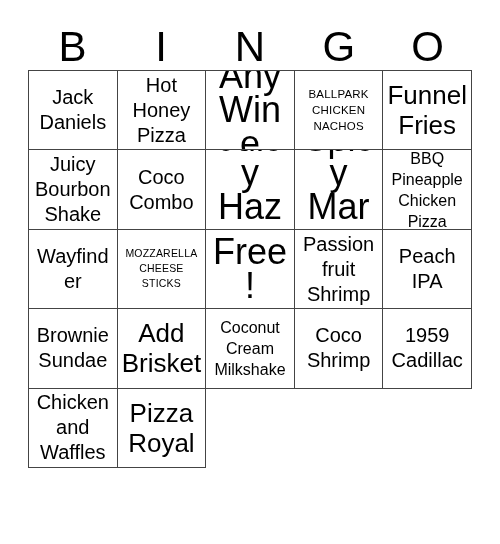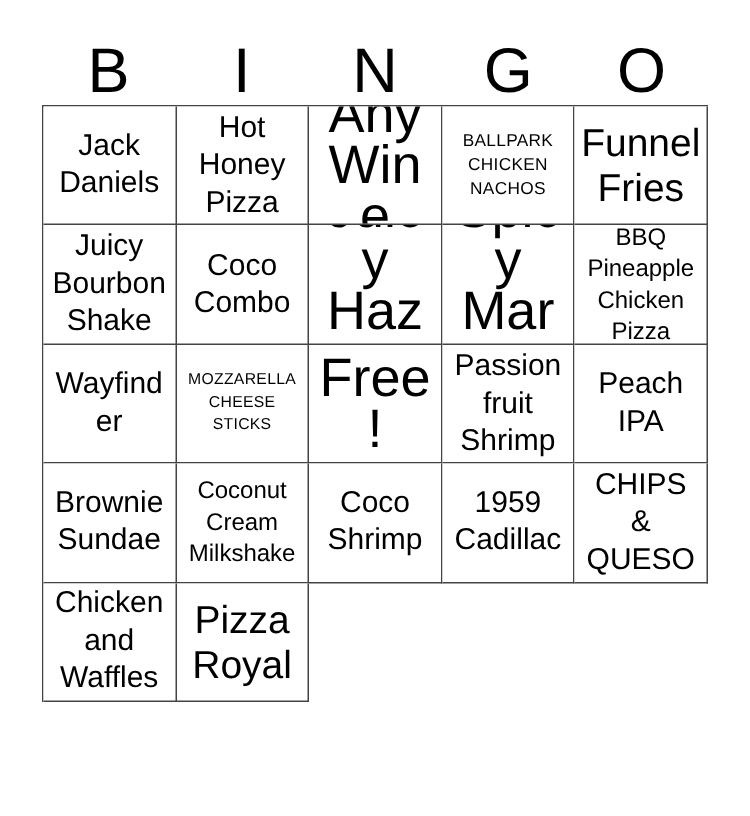--- a/index.html
+++ b/index.html
@@ -157,37 +157,36 @@
 Shrimp</span>
       </div>
       <div class="cell sz-md">
         <span class="cell-text">Peach
 IPA</span>
       </div>
       <div class="cell sz-md">
         <span class="cell-text">Brownie
 Sundae</span>
       </div>
+      <div class="cell sz-lg">
+        <span class="cell-text">Add
+Brisket</span>
+      </div>
       <div class="cell sz-sm">
         <span class="cell-text">Coconut
 Cream
 Milkshake</span>
       </div>
       <div class="cell sz-md">
         <span class="cell-text">Coco
 Shrimp</span>
       </div>
       <div class="cell sz-md">
         <span class="cell-text">1959
 Cadillac</span>
-      </div>
-      <div class="cell sz-md">
-        <span class="cell-text">CHIPS
-&amp;
-QUESO</span>
       </div>
       <div class="cell sz-md">
         <span class="cell-text">Chicken
 and
 Waffles</span>
       </div>
       <div class="cell sz-lg">
         <span class="cell-text">Pizza
 Royal</span>
       </div>

